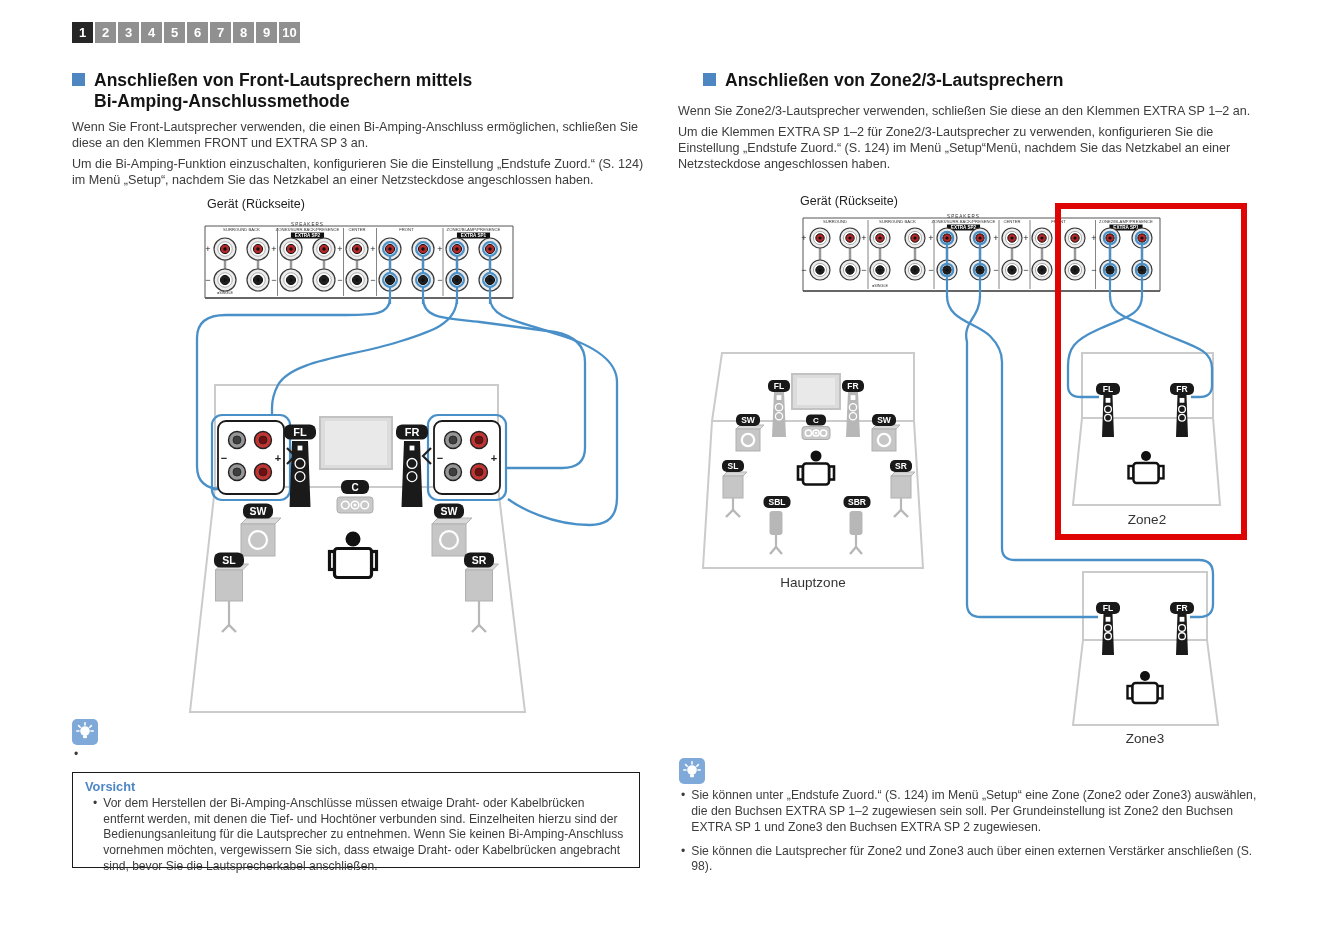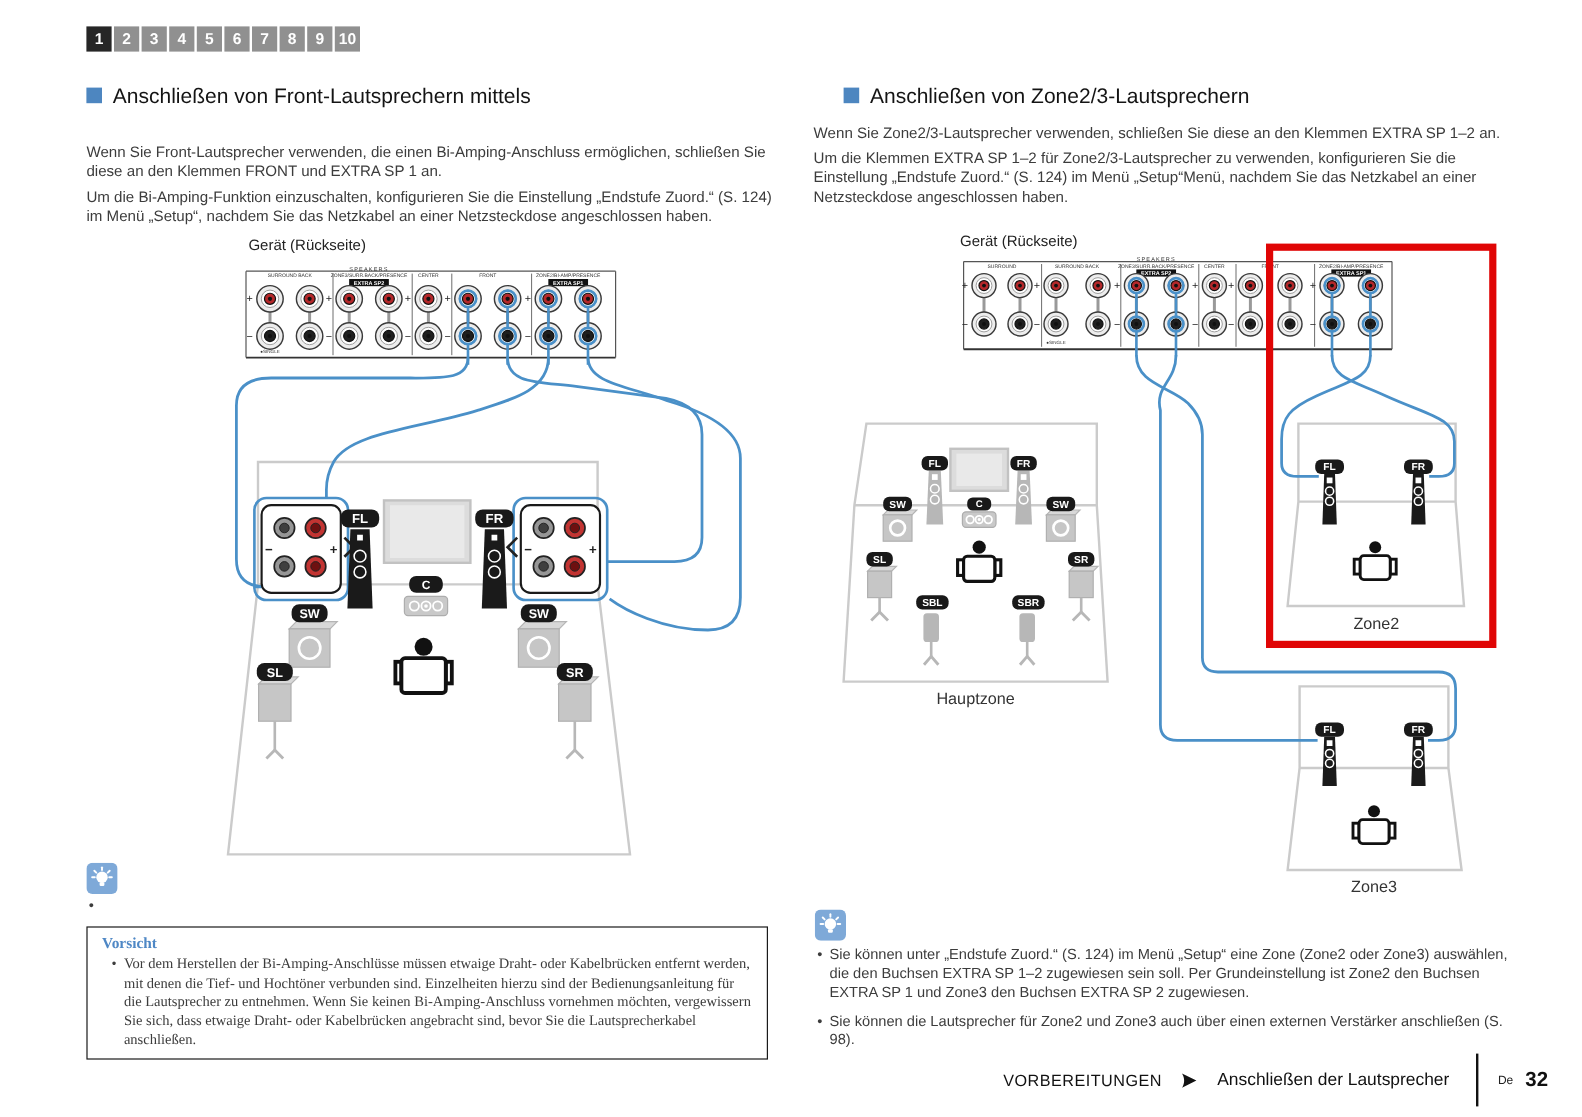--- a/index.html
+++ b/index.html
@@ -3,33 +3,33 @@
 <meta charset="utf-8">
 <style>
   html,body{margin:0;padding:0;background:#fff;}
   .page{position:relative;width:1318px;height:931px;background:#ffffff;overflow:hidden;
         font-family:"Liberation Sans",sans-serif;color:#3c3c3c;}
   svg{font-family:"Liberation Sans",sans-serif;}
   .tabs{position:absolute;left:72px;top:22px;display:flex;gap:2px;}
   .tab{width:21px;height:21px;background:#909090;color:#fff;font-weight:bold;font-size:13px;
        display:flex;align-items:center;justify-content:center;}
   .tab.active{background:#262626;}
-  .section-heading{position:absolute;display:flex;gap:9px;font-size:17.5px;font-weight:normal;
+  .section-heading{position:absolute;display:flex;gap:9px;font-size:17.5px;font-weight:bold;
        color:#141414;line-height:1.22;}
   .sq{width:13px;height:13px;margin-top:3px;flex:none;}
   .body-text{position:absolute;font-size:12.6px;color:#3c3c3c;line-height:1.28;}
   .body-text p{margin:0 0 5px 0;}
   .device-label{position:absolute;font-size:12.5px;color:#222;}
   .diagram-svg{position:absolute;}
   .tip-icon{position:absolute;width:26px;height:26px;}
   .tip-list{position:absolute;font-size:12.2px;color:#3c3c3c;line-height:1.3;}
   .tip-item{display:flex;gap:6px;margin-bottom:8px;}
   .tip-item .bullet{flex:none;}
-  .caution-box{position:absolute;left:72px;top:772px;width:568px;height:111px;
-       border:1.5px solid #1a1a1a;box-sizing:border-box;padding:6px 12px 0 12px;font-family:Liberation Serif, serif;}
+  .caution-box{position:absolute;left:72px;top:772px;width:568px;height:96px;
+       border:1.5px solid #1a1a1a;box-sizing:border-box;padding:6px 12px 0 12px;}
   .caution-title{font-weight:bold;font-size:12.8px;margin-bottom:2px;}
   .caution-item{display:flex;gap:6px;font-size:12.1px;color:#3c3c3c;line-height:1.3;padding-left:8px;}
   .footer{position:absolute;top:878px;right:28px;display:flex;align-items:center;}
   .f-chapter{font-size:13.5px;color:#111;letter-spacing:0.4px;}
   .f-arrow{margin:0 16px;}
   .f-section{font-size:14.5px;color:#111;}
   .f-div{width:2.5px;height:44px;background:#111;margin:0 16px 0 22px;}
   .f-lang{font-size:10px;color:#222;margin-right:10px;align-self:center;}
   .f-page{font-size:17px;font-weight:bold;color:#111;}
 </style>
@@ -47,24 +47,24 @@
       <div class="tab">6</div>
       <div class="tab">7</div>
       <div class="tab">8</div>
       <div class="tab">9</div>
       <div class="tab">10</div>
     </div>
 
   <div id="heading-left" class="section-heading" style="left:72px;top:70px;width:565px;">
     <span class="sq" style="background: rgb(77, 134, 192);"></span>
     <span class="ht"><span>Anschließen von Front-Lautsprechern mittels</span><br>
-    </span>
+    <span>Bi-Amping-Anschlussmethode</span></span>
   </div>
   <div id="paras-left" class="body-text" style="left:72px;top:119px;width:578px;">
-    <p>Wenn Sie Front-Lautsprecher verwenden, die einen Bi-Amping-Anschluss ermöglichen, schließen Sie diese an den Klemmen FRONT und EXTRA SP 1 an.</p>
+    <p>Wenn Sie Front-Lautsprecher verwenden, die einen Bi-Amping-Anschluss ermöglichen, schließen Sie diese an den Klemmen FRONT und EXTRA SP 3 an.</p>
     <p>Um die Bi-Amping-Funktion einzuschalten, konfigurieren Sie die Einstellung „Endstufe Zuord.“ (S. 124) im Menü „Setup“, nachdem Sie das Netzkabel an einer Netzsteckdose angeschlossen haben.</p>
   </div>
   <div class="device-label" style="left:207px;top:197px;">Gerät (Rückseite)</div>
   <svg id="svg-left" class="diagram-svg" style="left:185px;top:195px;" width="450" height="525" viewBox="185 195 450 525">
       <path d="M215,385 L498,385 L498,487 L525,712 L190,712 L215,487 Z" fill="none" stroke="#cbcbcb" stroke-width="2"></path>
       <line x1="215" y1="487" x2="498" y2="487" stroke="#cbcbcb" stroke-width="2"></line>
       <rect x="320" y="417" width="72" height="52" fill="#dcdcdc" stroke="#c2c2c2" stroke-width="2"></rect>
       <rect x="325" y="421" width="62" height="44" fill="#e9e9e9"></rect>
       <g>
         <line x1="205" y1="226" x2="513" y2="226" stroke="#555" stroke-width="1"></line>
@@ -676,23 +676,13 @@
       <div class="tip-item">
         <span class="bullet">•</span>
         <span>Sie können unter „Endstufe Zuord.“ (S. 124) im Menü „Setup“ eine Zone (Zone2 oder Zone3) auswählen, die den Buchsen EXTRA SP 1–2 zugewiesen sein soll. Per Grundeinstellung ist Zone2 den Buchsen EXTRA SP 1 und Zone3 den Buchsen EXTRA SP 2 zugewiesen.</span>
       </div>
       <div class="tip-item">
         <span class="bullet">•</span>
         <span>Sie können die Lautsprecher für Zone2 und Zone3 auch über einen externen Verstärker anschließen (S. 98).</span>
       </div>
     </div>
 
-  <div class="footer">
-    <span class="f-chapter">VORBEREITUNGEN</span>
-    <svg class="f-arrow" width="14" height="13" viewBox="0 0 14 13">
-      <path d="M1,0.5 L13,6.5 L1,12.5 C3.4,8.6 3.4,4.4 1,0.5 Z" fill="#111"></path>
-    </svg>
-    <span class="f-section">Anschließen der Lautsprecher</span>
-    <span class="f-div"></span>
-    <span class="f-lang">De</span>
-    <span class="f-page">32</span>
-  </div>
 </div>
 
 </body></html>

